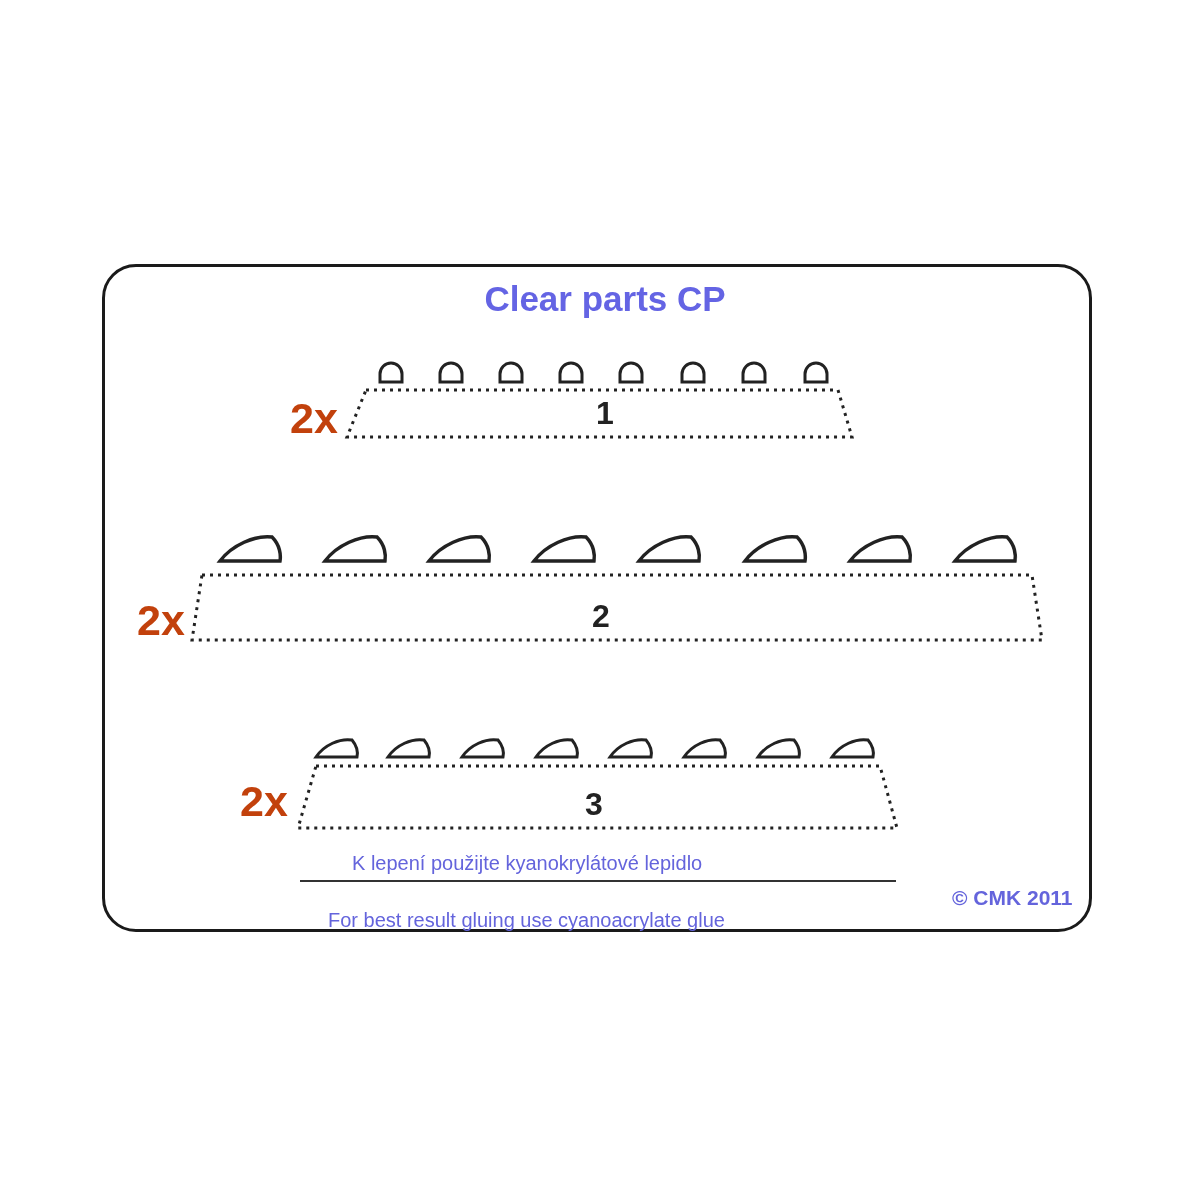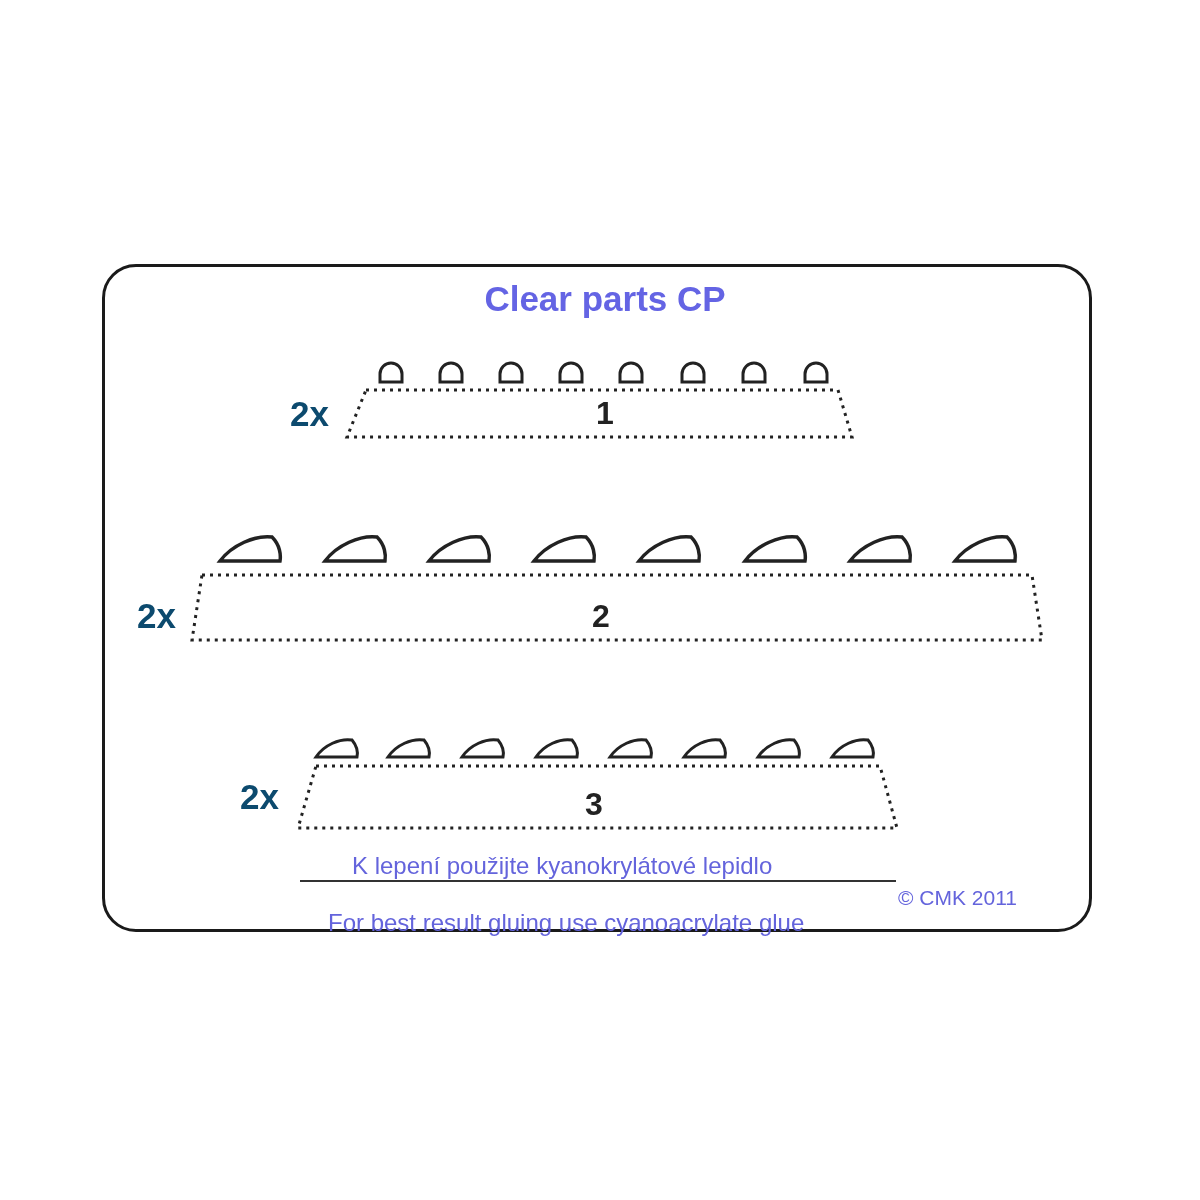--- a/index.html
+++ b/index.html
@@ -1,24 +1,24 @@
 <!DOCTYPE html>
 <html><head>
 <meta charset="utf-8">
 <style>
   html, body { margin:0; padding:0; background:#ffffff; }
   body { width:1200px; height:1200px; position:relative; overflow:hidden; font-family:"Liberation Sans", sans-serif; }
   .card { position:absolute; left:102px; top:264px; width:990px; height:668px; border:3px solid #1a1a1a; border-radius:34px; background:#fff; box-sizing:border-box; }
   .title { position:absolute; left:0; top:279px; width:1210px; text-align:center; font-weight:bold; font-size:35px; color:#6464e4; }
-  .qty { position:absolute; font-weight:bold; font-size:35px; color:#0c4a6e; }
+  .qty { position:absolute; font-weight:bold; font-size:43px; color:#c2410c; }
   .num { position:absolute; font-weight:bold; font-size:32px; color:#222; }
   svg.layer { position:absolute; left:0; top:0; }
-  .note { position:absolute; font-size:24px; color:#6464dc; white-space:nowrap; }
+  .note { position:absolute; font-size:20px; color:#6464dc; white-space:nowrap; }
   .rule { position:absolute; left:300px; top:880px; width:596px; height:2px; background:#333; }
-  .copy { position:absolute; left:898px; top:886px; font-size:21px; font-weight:normal; color:#6464dc; }
+  .copy { position:absolute; left:952px; top:886px; font-size:21px; font-weight:bold; color:#6464dc; }
 </style>
 </head>
 <body>
 
 <div class="card"></div>
 
 <div class="title">Clear parts CP</div>
 
 <svg class="layer" width="1200" height="1200">
 

